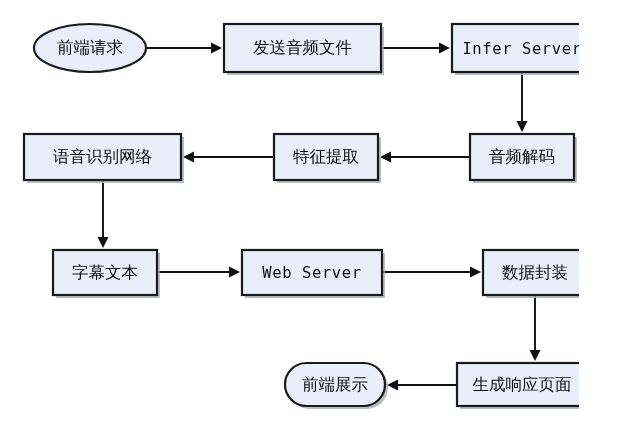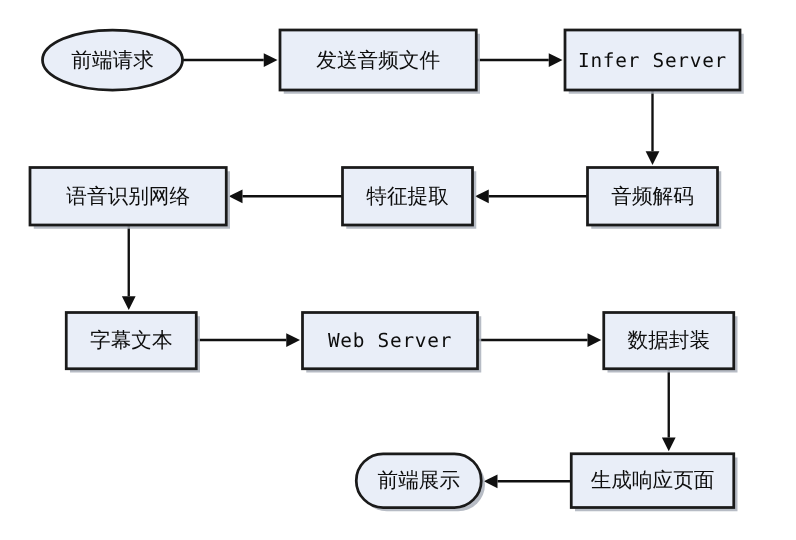--- a/index.html
+++ b/index.html
@@ -7,21 +7,20 @@
     padding: 0;
     background: #ffffff;
   }
   #canvas {
     position: relative;
     width: 579px;
     height: 432px;
     background: #ffffff;
     overflow: hidden;
     font-family: "Liberation Sans", "DejaVu Sans", sans-serif;
-    padding-left: 24px;
   }
   #flow-svg {
     position: absolute;
     left: 0;
     top: 0;
     width: 637px;
     height: 432px;
   }
   .node-shape {
     fill: #e9eef8;

